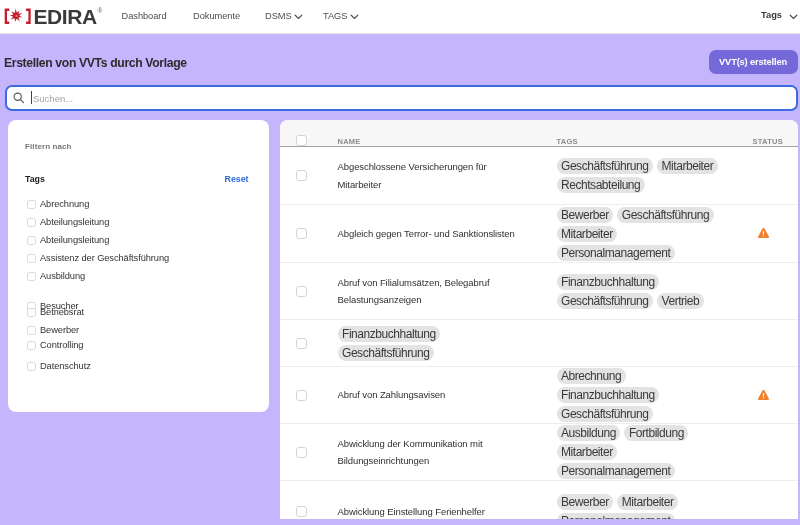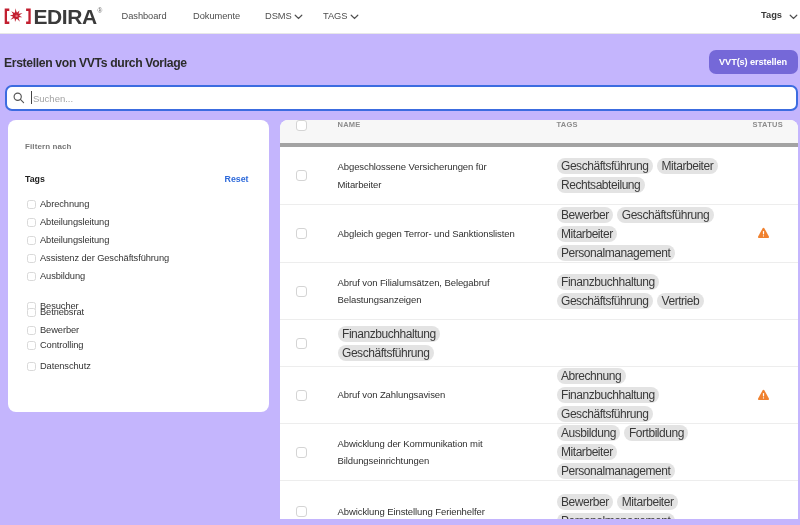--- a/index.html
+++ b/index.html
@@ -26,21 +26,21 @@
   #side { position:absolute; left:8px; top:120px; width:261px; height:292px; background:#fff; border-radius:8px; }
   #side .fnach { position:absolute; left:17px; top:21.5px; font-size:8px; font-weight:bold; color:#777; letter-spacing:0.1px; }
   #side .tagshdr { position:absolute; left:17px; top:53.5px; font-size:8.8px; font-weight:bold; color:#222; }
   #side .reset { position:absolute; right:20.5px; top:53.5px; font-size:8.8px; font-weight:bold; color:#2e6ada; }
   .fitem { position:absolute; left:18.5px; height:18px; display:flex; align-items:center; }
   .fbox { width:9px; height:9px; border:1px solid #d9d9d9; border-radius:2.5px; background:#fff; flex:0 0 auto; }
   .flbl { margin-left:4.5px; font-size:9.3px; color:#333; letter-spacing:-0.09px; white-space:nowrap; }
 
   
   #tbl { position:absolute; left:280px; top:120px; width:518px; height:399px; background:#fff; border-radius:8px 8px 0 0; overflow:hidden; }
-  .thead { display:flex; align-items:flex-start; height:27px; background:#f7f7f7; border-bottom:4px solid #a3a3a3; }
+  .thead { display:flex; align-items:flex-end; height:27px; background:#f7f7f7; border-bottom:1px solid #a3a3a3; }
   .th { font-size:7.5px; font-weight:bold; color:#8c8c8c; letter-spacing:0.3px; }
   .row { display:flex; align-items:center; border-bottom:1px solid #ededed; }
   .cbcell { flex:0 0 57.5px; display:flex; align-items:center; }
   .cb { width:11px; height:11px; margin-left:15.5px; border:1px solid #d4d4d4; border-radius:3px; background:#fff; }
   .namecell { flex:0 0 219px; padding-right:38px; font-size:9.5px; color:#303030; line-height:17.4px; letter-spacing:-0.09px; }
   .tagscell { flex:0 0 192px; }
   .tagwrap { display:flex; flex-wrap:wrap; width:166px; }
   .tag { background:#e3e3e3; border-radius:8px; color:#3a3a3a; font-size:12px; letter-spacing:-0.45px; padding:0 4.5px; height:16px; line-height:16px; margin:1.5px 4px 1.5px 0; white-space:nowrap; }
   .stcell { flex:1 1 auto; }
   .thead div { font-size:7.5px !important; color:#8c8c8c !important; font-weight:bold; letter-spacing:0.25px; line-height:normal !important; }

